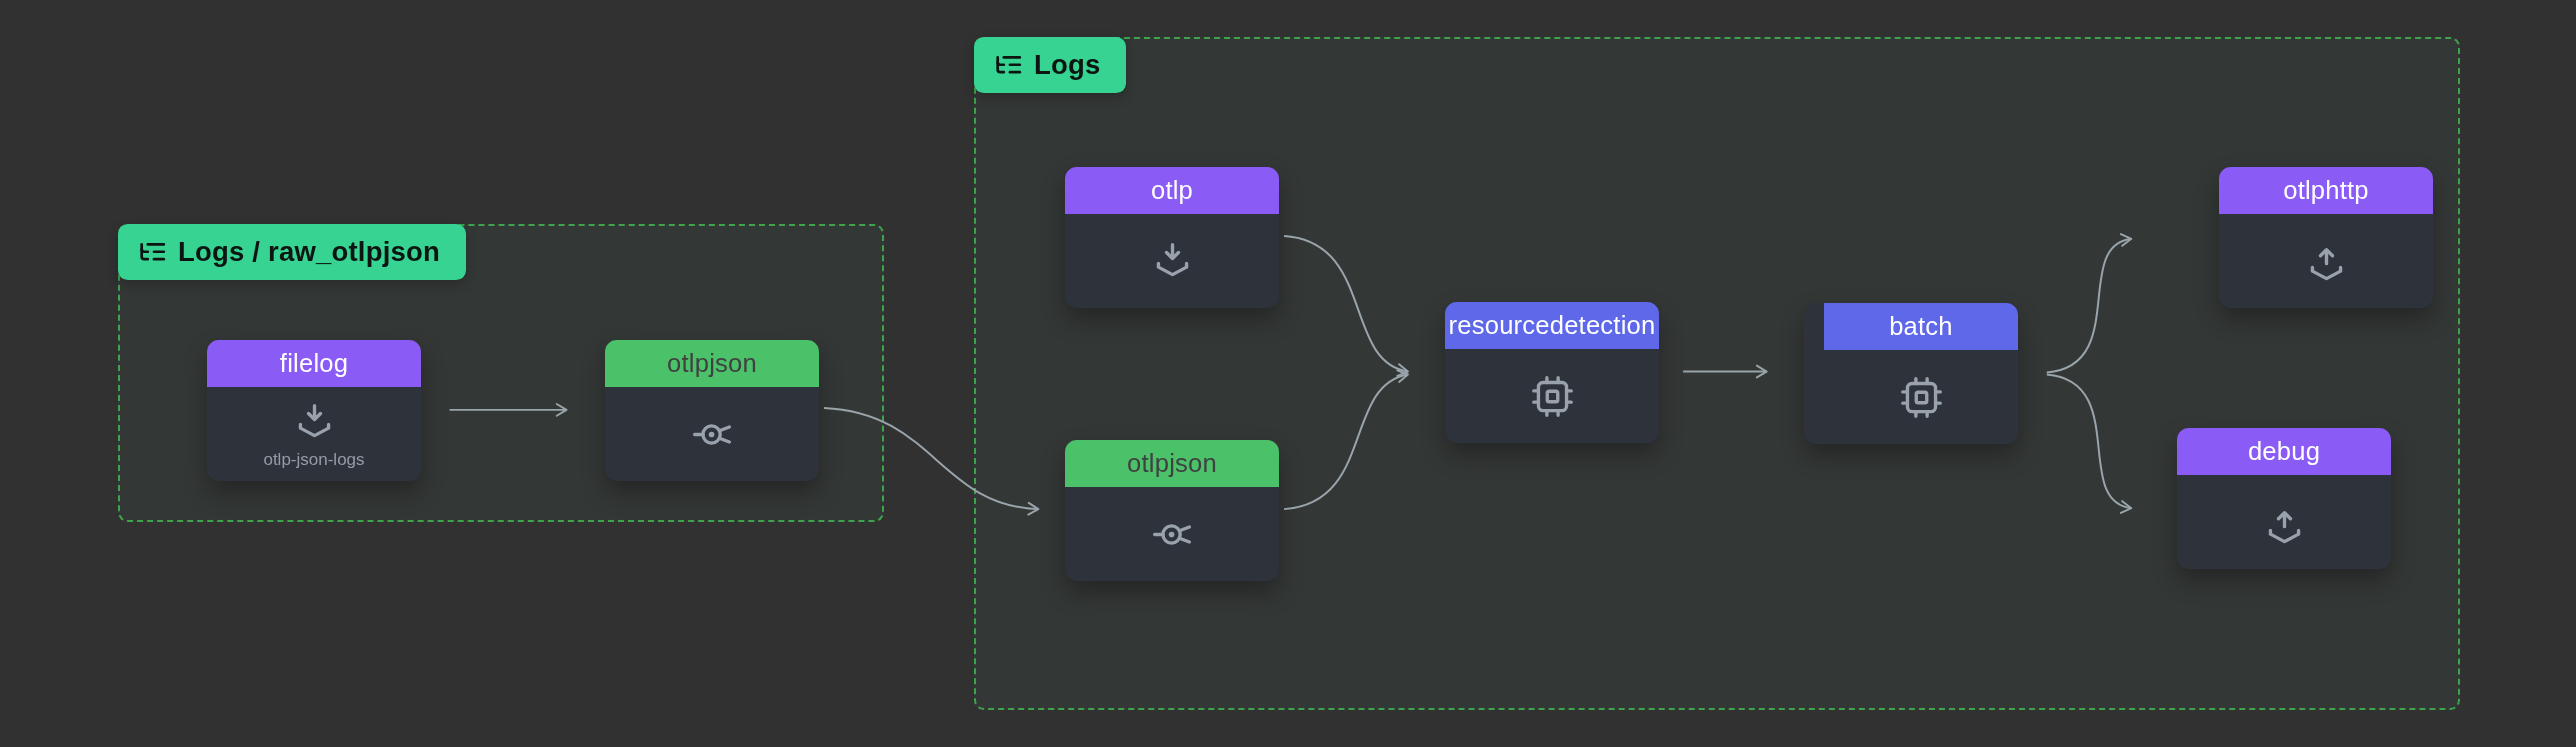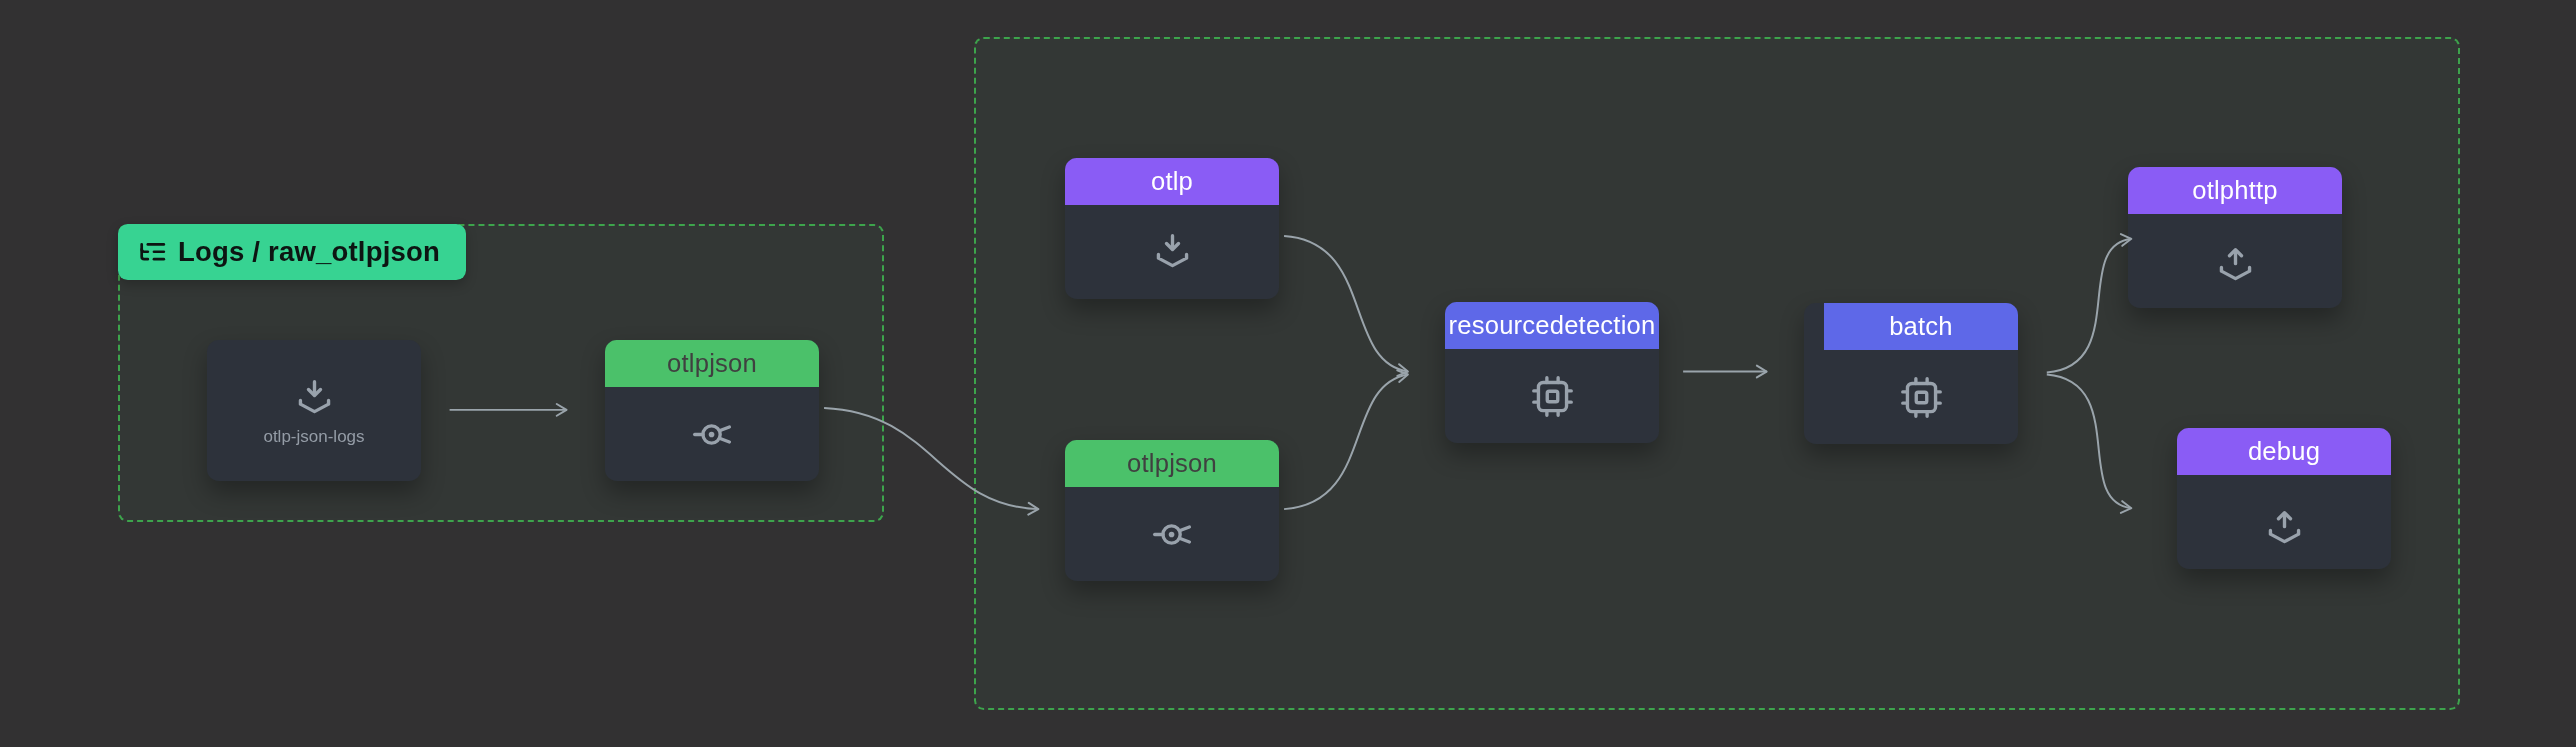--- a/index.html
+++ b/index.html
@@ -122,20 +122,21 @@
         <path d="M21 12h-8"></path>
           <path d="M21 6H8"></path>
           <path d="M21 18h-8"></path>
         <path d="M3 6v4c0 1.1.9 2 2 2h3"></path>
           <path d="M3 10v6c0 1.1.9 2 2 2h3"></path>
       </svg>
       <span class="tab-label">Logs / raw_otlpjson</span>
     </div>
 
     <div class="node" style="left:87px;top:114px;">
+      <div class="node-header t-receiver">filelog</div>
       <div class="node-body">
         <svg class="node-icon" viewBox="0 0 24 24">
           <path class="st" d="M12 3v7"></path>
           <path class="st" d="M8.8 7.2 L12 10.4 L15.2 7.2"></path>
           <path class="st" d="M4.5 13v2l7.5 4 7.5-4v-2"></path>
         </svg>
         <span class="node-sublabel">otlp-json-logs</span>
       </div>
     </div>
 
@@ -147,22 +148,32 @@
           <circle class="fl" cx="11.5" cy="12" r="1.5"></circle>
           <path class="st" d="M2.5 12h4.4"></path>
           <path class="st" d="M15.7 10 L21 8"></path>
           <path class="st" d="M15.7 14 L21 16"></path>
         </svg>
       </div>
     </div>
   </div>
 
   <div class="group" style="left:974px;top:37px;width:1486px;height:673px;">
-
-    <div class="node" style="left:89px;top:119px;">
+    <div class="group-tab">
+      <svg class="tab-icon" viewBox="0 0 24 24">
+        <path d="M21 12h-8"></path>
+          <path d="M21 6H8"></path>
+          <path d="M21 18h-8"></path>
+        <path d="M3 6v4c0 1.1.9 2 2 2h3"></path>
+          <path d="M3 10v6c0 1.1.9 2 2 2h3"></path>
+      </svg>
+      <span class="tab-label">Logs</span>
+    </div>
+
+    <div class="node" style="left:89px;top:128px;">
       <div class="node-header t-receiver">otlp</div>
       <div class="node-body">
         <svg class="node-icon" viewBox="0 0 24 24">
           <path class="st" d="M12 3v7"></path>
           <path class="st" d="M8.8 7.2 L12 10.4 L15.2 7.2"></path>
           <path class="st" d="M4.5 13v2l7.5 4 7.5-4v-2"></path>
         </svg>
       </div>
     </div>
 
@@ -194,21 +205,21 @@
       <div class="node-header t-processor">batch</div>
       <div class="node-body">
         <svg class="node-icon" viewBox="0 0 24 24">
           <rect class="st" x="4.5" y="4.5" width="15" height="15" rx="2.5"></rect>
           <rect class="st" x="9.2" y="9.2" width="5.6" height="5.6" rx="1"></rect>
           <path class="st" d="M9 2v2.5M15 2v2.5M9 19.5V22M15 19.5V22M2 9h2.5M2 15h2.5M19.5 9H22M19.5 15H22"></path>
         </svg>
       </div>
     </div>
 
-    <div class="node" style="left:1152px;top:128px;gap:8px;">
+    <div class="node" style="left:1243px;top:128px;gap:8px;">
       <div class="node-header t-exporter">otlphttp</div>
       <div class="node-body">
         <svg class="node-icon" viewBox="0 0 24 24">
           <path class="st" d="M12 11V4"></path>
           <path class="st" d="M8.8 6.8 L12 3.6 L15.2 6.8"></path>
           <path class="st" d="M4.5 13v2l7.5 4 7.5-4v-2"></path>
         </svg>
       </div>
     </div>
 

